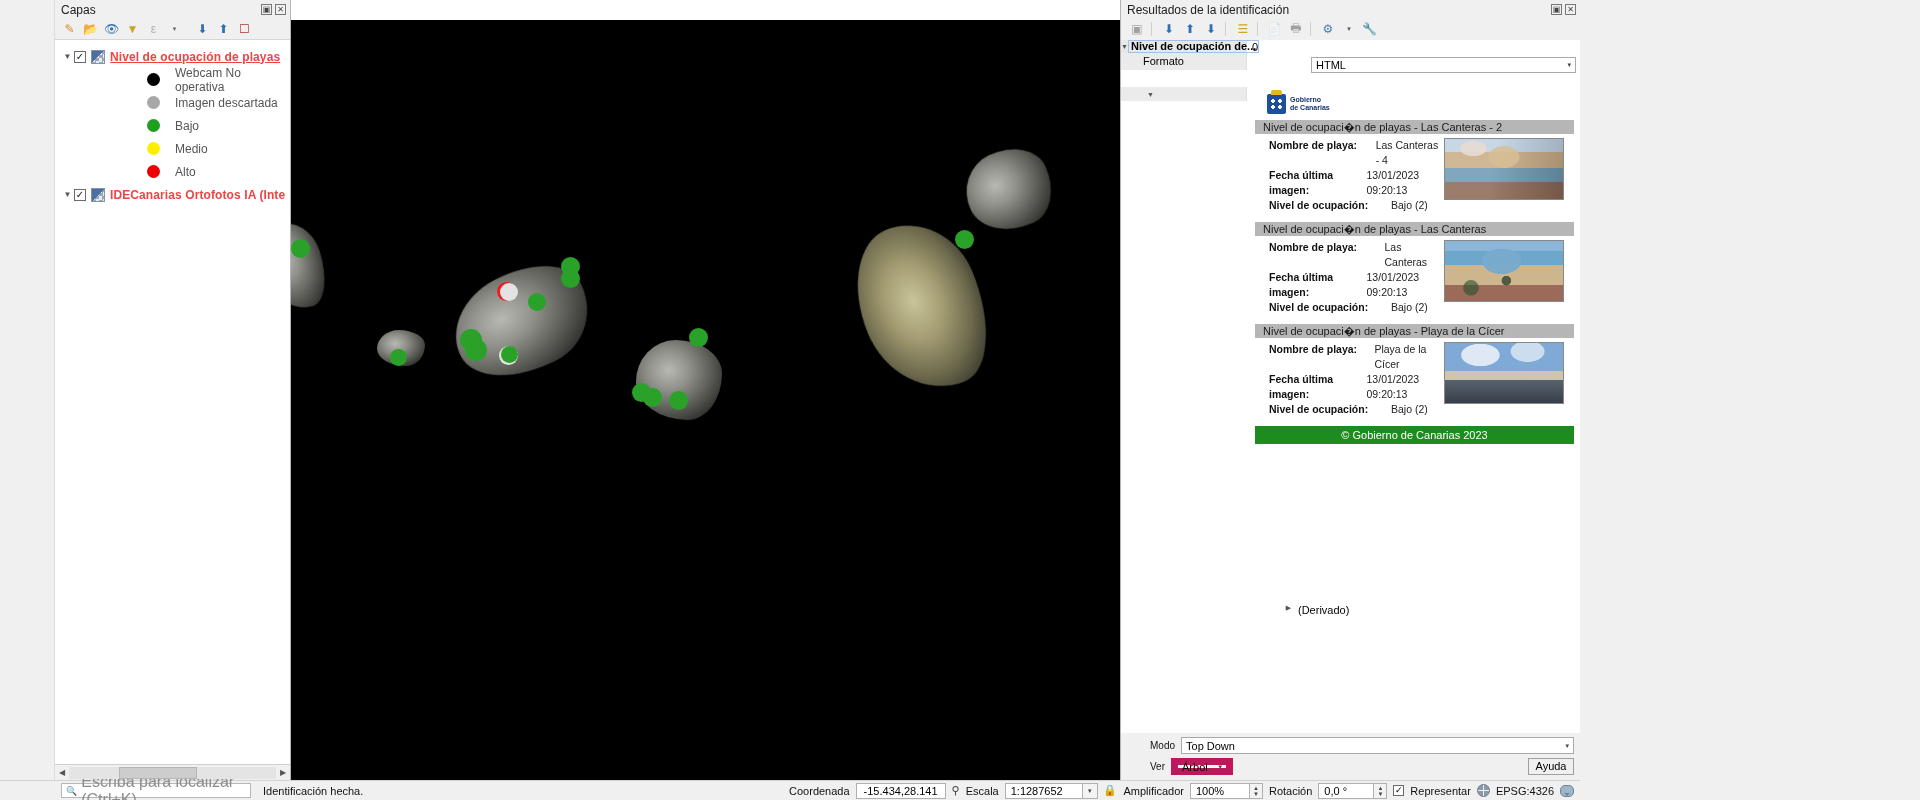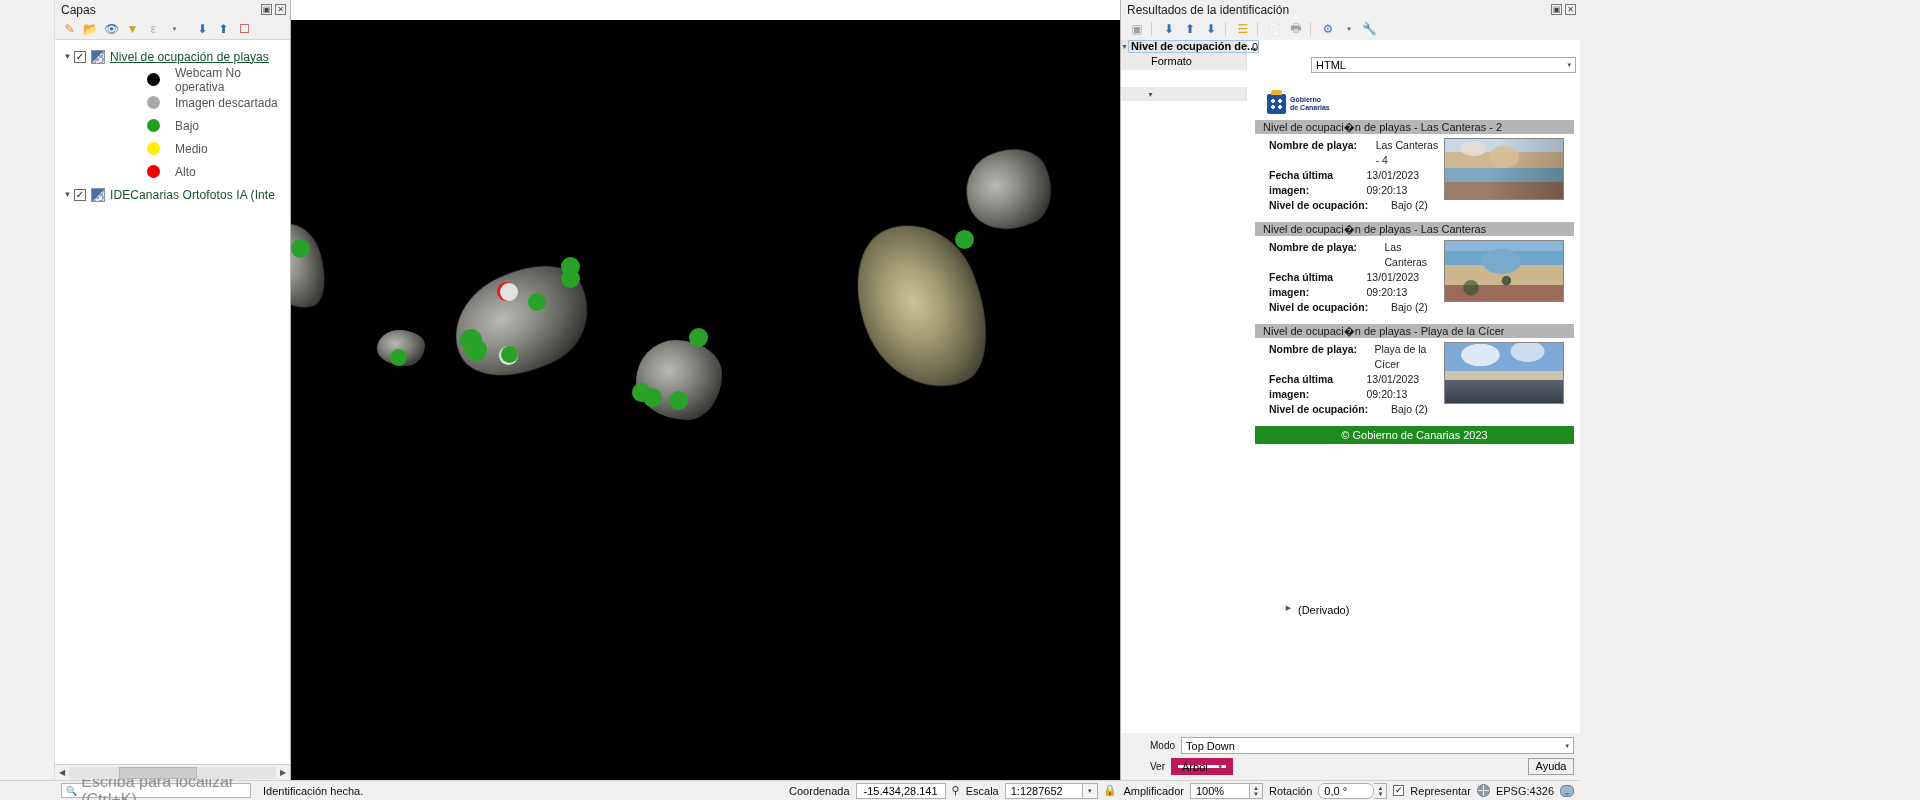--- a/index.html
+++ b/index.html
@@ -54,21 +54,21 @@
   }
   .layer-ico {
     width: 14px; height: 14px; margin-right: 5px; flex: 0 0 14px;
     background:
       linear-gradient(135deg, #4a6fa5 0 50%, transparent 50% 100%),
       repeating-conic-gradient(#9aa7b8 0% 25%, #e8ecf1 0% 50%);
     background-size: 100% 100%, 7px 7px;
     border: 1px solid #8894a6;
   }
   .layer-label {
-    font-size: 12px; font-weight: normal; color: #14532d;
+    font-size: 12px; font-weight: bold; color: #ef4444;
     text-decoration: underline; letter-spacing: .1px;
   }
   .legend-row { display: flex; align-items: center; height: 23px; padding-left: 92px; }
   .legend-dot { width: 13px; height: 13px; border-radius: 50%; margin-right: 15px; flex: 0 0 13px; }
   .legend-label { font-size: 12px; color: #555; }
   .layers-hscroll {
     height: 16px; background: #f0f0f0; display: flex; align-items: center;
     border-top: 1px solid #d0d0d0;
   }
   .hs-arrow {
@@ -248,21 +248,21 @@
   .status-msg { margin-left: 12px; font-size: 11px; color: #111; }
   .sb-right { margin-left: auto; display: flex; align-items: center; gap: 6px; }
   .sb-lbl { font-size: 11px; color: #111; }
   .sb-field {
     height: 16px; background: #fff; border: 1px solid #b0b0b0;
     display: flex; align-items: center; padding: 0 5px; font-size: 11px;
   }
   .sb-field.scale { width: 78px; }
   .sb-field.coord { width: 90px; justify-content: center; }
   .sb-field.amp { width: 60px; }
-  .sb-field.rot { width: 56px; border-radius: 7px; }
+  .sb-field.rot { width: 56px; }
   .spin {
     width: 13px; height: 16px; border: 1px solid #b0b0b0; border-left: none;
     display: flex; flex-direction: column; align-items: center;
     justify-content: center; font-size: 6px; line-height: 6px;
     color: #444; background: #f3f3f3; cursor: pointer;
   }
   .cb-arrow {
     width: 15px; height: 16px; border: 1px solid #b0b0b0; border-left: none;
     background: #f3f3f3; display: flex; align-items: center;
     justify-content: center; font-size: 7px; color: #444; cursor: pointer;
@@ -424,21 +424,21 @@
       <div class="id-body">
         <div class="id-row sel">
           <span class="cell1">
             <span class="tw">▼</span>
             <span class="nm">Nivel de ocupación de...</span>
           </span>
           <span class="cell2">0</span>
         </div>
 
         <div class="id-row" style="height:17px">
-          <span class="cell1" style="height:17px;padding-left:28px">
+          <span class="cell1" style="height:17px;padding-left:20px">
             <span class="nm plain">Formato</span>
           </span>
           <span class="cell2"></span>
           <span class="combo-cell" style="top:17px">
             <span>HTML</span>
             <span style="font-size:7px;color:#444">▾</span>
           </span>
         </div>
 
         <div class="id-row" style="height:14px;margin-top:17px">

